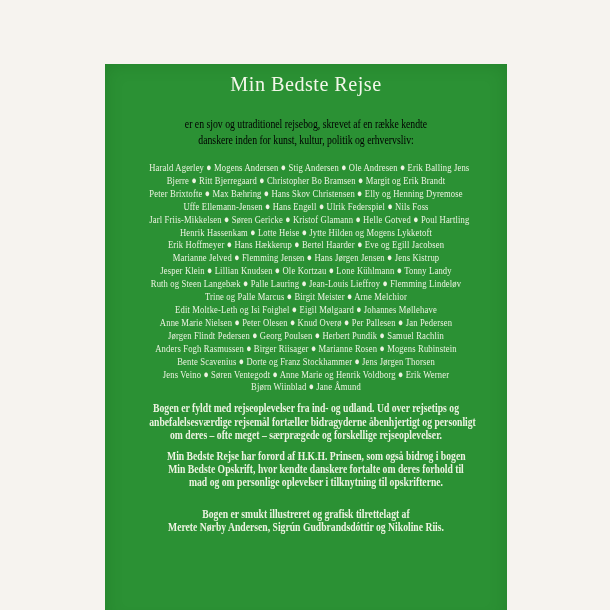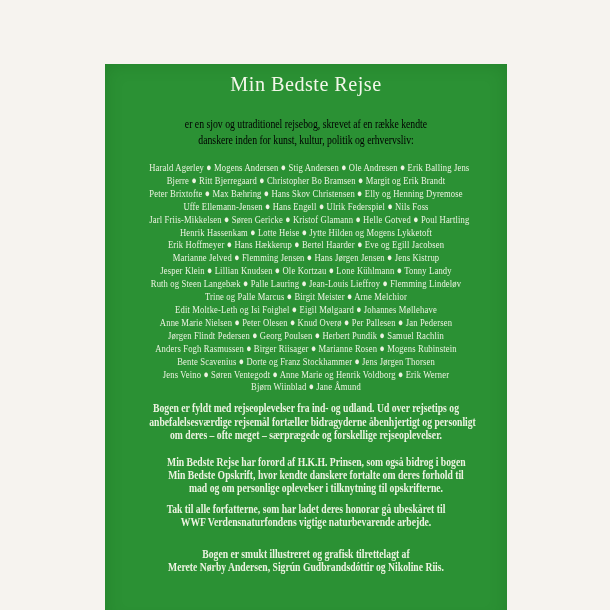--- a/index.html
+++ b/index.html
@@ -55,21 +55,21 @@
     font-size: 11px;
     line-height: 12.9px;
     letter-spacing: 0.2px;
   }
   .para {
     font-size: 12.4px;
     line-height: 13.4px;
     font-weight: bold;
   }
   .para.p1 { margin-top: 9px; }
-  .para.p2 { margin-top: 13px; padding-left: 20px; }
+  .para.p2 { margin-top: 7px; padding-left: 20px; }
   .para.p3 { margin-top: 7px; }
   .para.p4 { margin-top: 18px; }
 </style>
 </head>
 <body>
 
 <div class="page">
   <div class="cover">
 
     <h1 class="title">Min Bedste Rejse</h1>
@@ -105,24 +105,20 @@
         <div class="line">anbefalelsesværdige rejsemål fortæller bidragyderne åbenhjertigt og personligt</div>
         <div class="line">om deres – ofte meget – særprægede og forskellige rejseoplevelser.</div>
       </div>
 
     <div class="para p2">
         <div class="line">Min Bedste Rejse har forord af H.K.H. Prinsen, som også bidrog i bogen</div>
         <div class="line">Min Bedste Opskrift, hvor kendte danskere fortalte om deres forhold til</div>
         <div class="line">mad og om personlige oplevelser i tilknytning til opskrifterne.</div>
       </div>
 
-    <div class="para p3">
-        <div class="line">Tak til alle forfatterne, som har ladet deres honorar gå ubeskåret til</div>
-        <div class="line">WWF Verdensnaturfondens vigtige naturbevarende arbejde.</div>
-      </div>
 
     <div class="para p4">
         <div class="line">Bogen er smukt illustreret og grafisk tilrettelagt af</div>
         <div class="line">Merete Nørby Andersen, Sigrún Gudbrandsdóttir og Nikoline Riis.</div>
       </div>
 
   </div>
 </div>
 
 </body></html>

